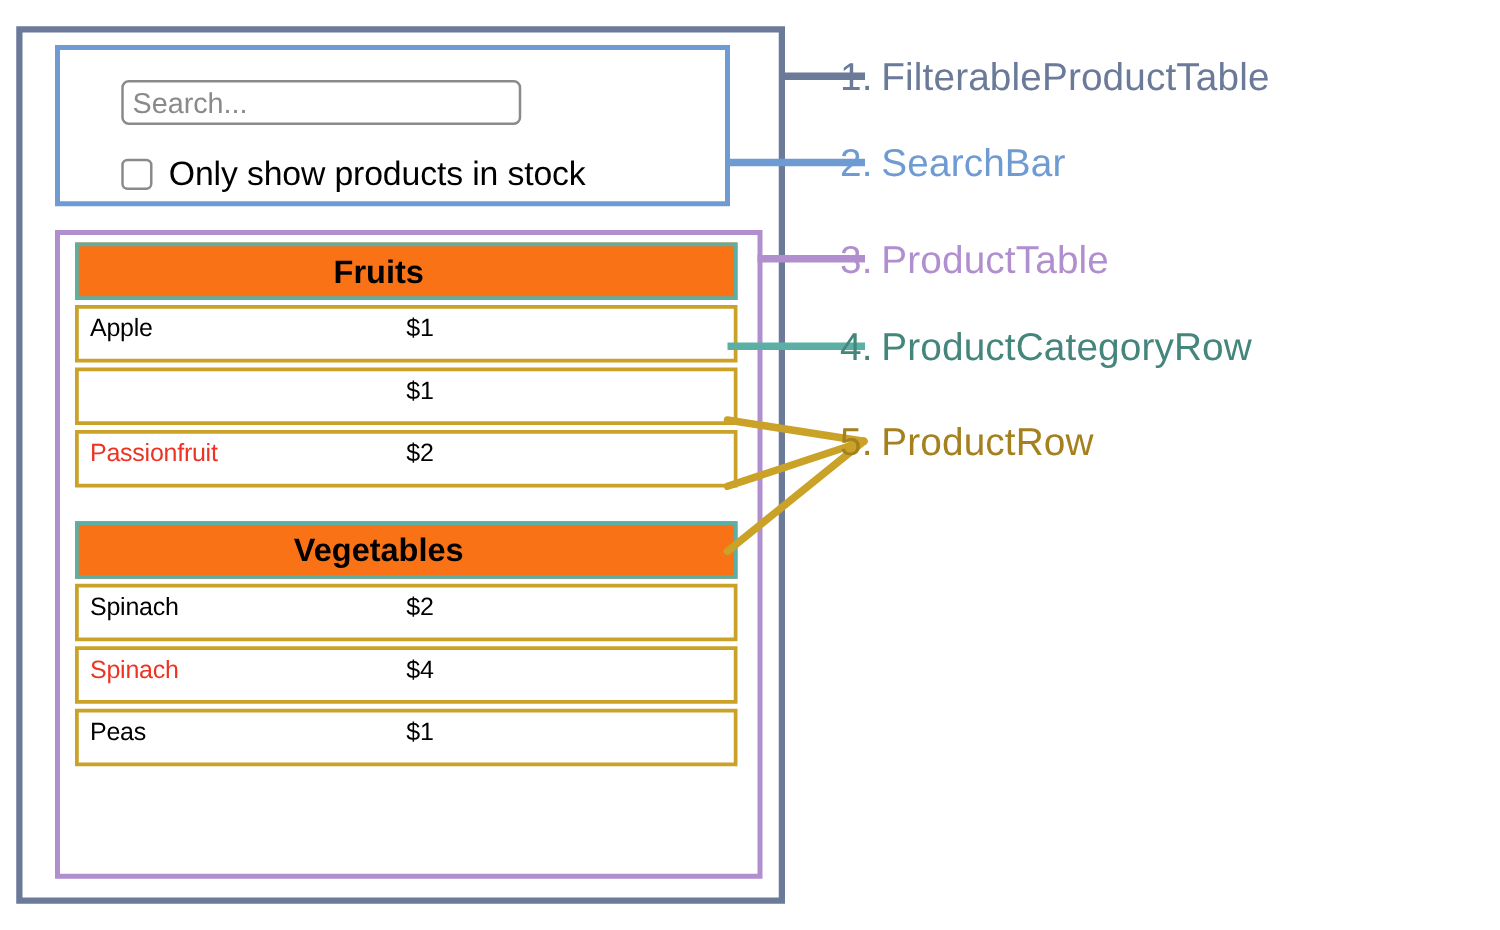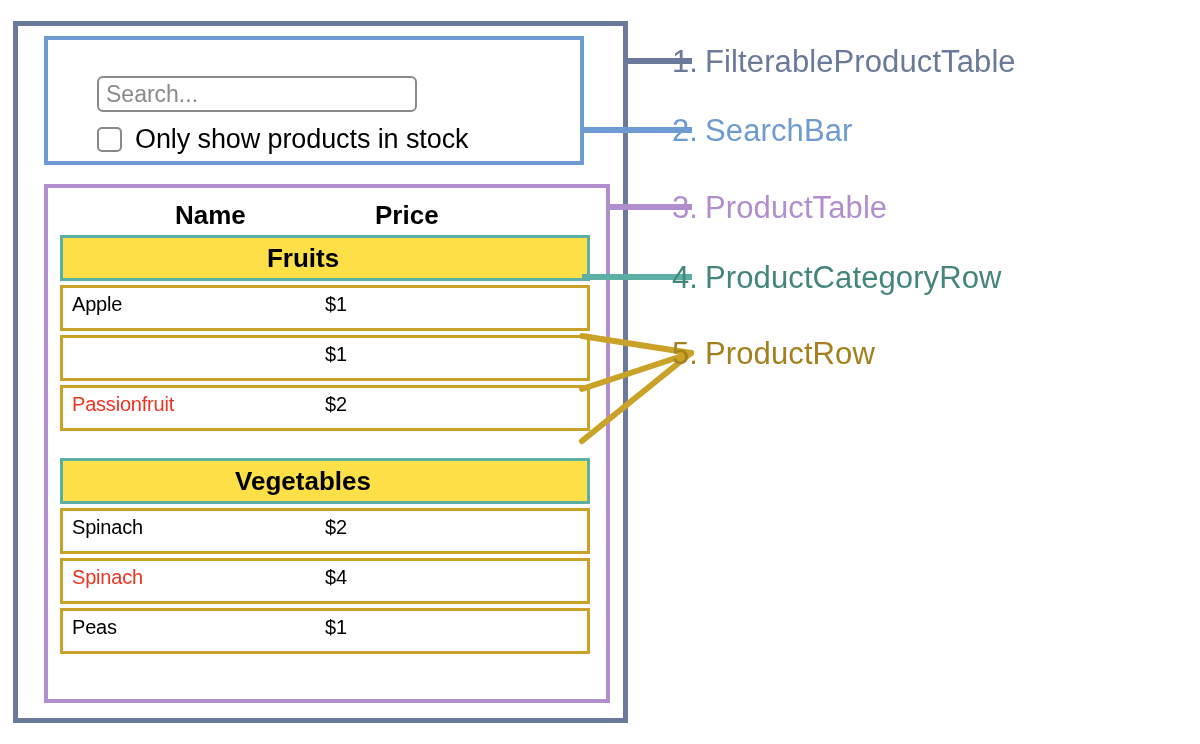--- a/index.html
+++ b/index.html
@@ -35,21 +35,21 @@
     top: 36px;
     width: 540px;
     height: 129px;
     border: 4px solid #6e9bd1;
     box-sizing: border-box;
     background: #ffffff;
   }
   .search-input {
     position: absolute;
     left: 49px;
-    top: 36px;
+    top: 24px;
     width: 320px;
     height: 36px;
     border: 2px solid #8a8a8a;
     border-radius: 6px;
     box-sizing: border-box;
     background: #ffffff;
     font-family: "Liberation Sans", sans-serif;
     font-size: 23px;
     color: #6e6e6e;
     padding: 0 7px;
@@ -115,21 +115,21 @@
     top: 6px;
   }
   .header-row .col-name  { left: 115px; }
   .header-row .col-price { left: 315px; }
 
   .category-row {
     position: relative;
     height: 46px;
     border: 3px solid #5cafa4;
     box-sizing: border-box;
-    background: #fde047;
+    background: #f97316;
     margin-bottom: 4px;
     display: flex;
     align-items: center;
     justify-content: center;
   }
   .category-row .cat-label {
     font-size: 26px;
     font-weight: bold;
     color: #000000;
     position: relative;
@@ -187,24 +187,20 @@
   <input class="search-input" type="text" placeholder="Search..." value="" style="">
   <div class="stock-row">
     <div class="checkbox"></div>
     <span class="stock-label">Only show products in stock</span>
   </div>
 </div>
 
 <div class="producttable-box">
   <div class="table-inner">
 
-    <div class="header-row">
-      <span class="col-name">Name</span>
-      <span class="col-price">Price</span>
-    </div>
 
     <div class="category-row">
       <span class="cat-label">Fruits</span>
     </div>
 
     <div class="product-row">
       <span class="p-name">Apple</span>
       <span class="p-price">$1</span>
     </div>
     <div class="product-row">

